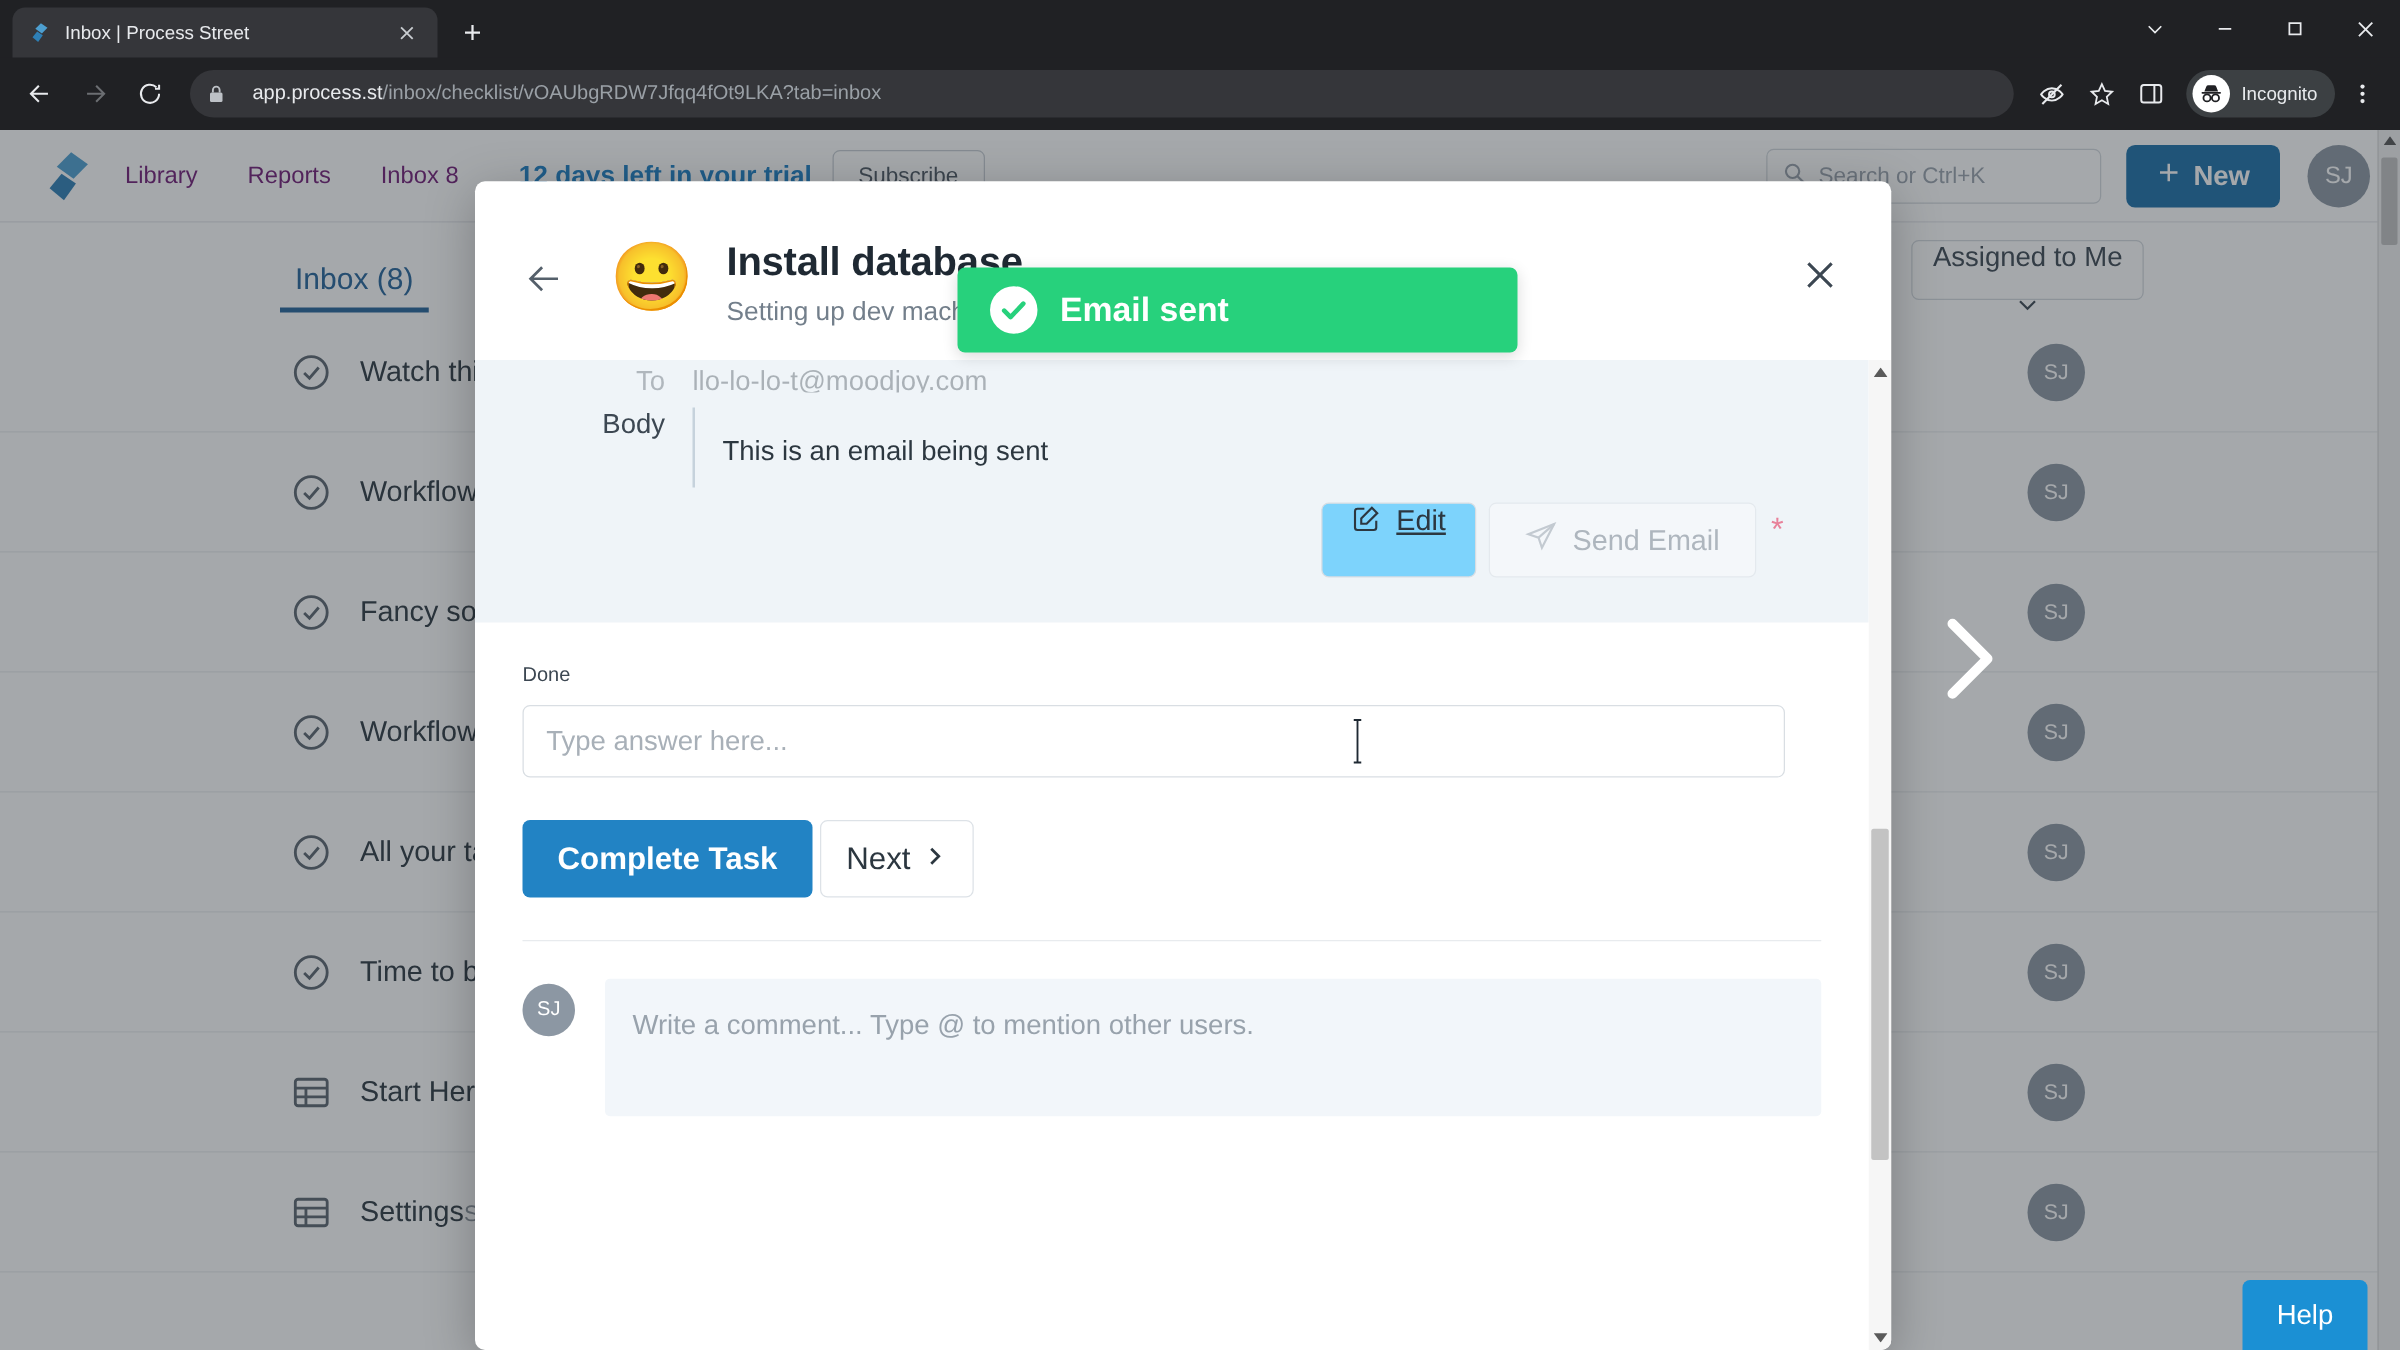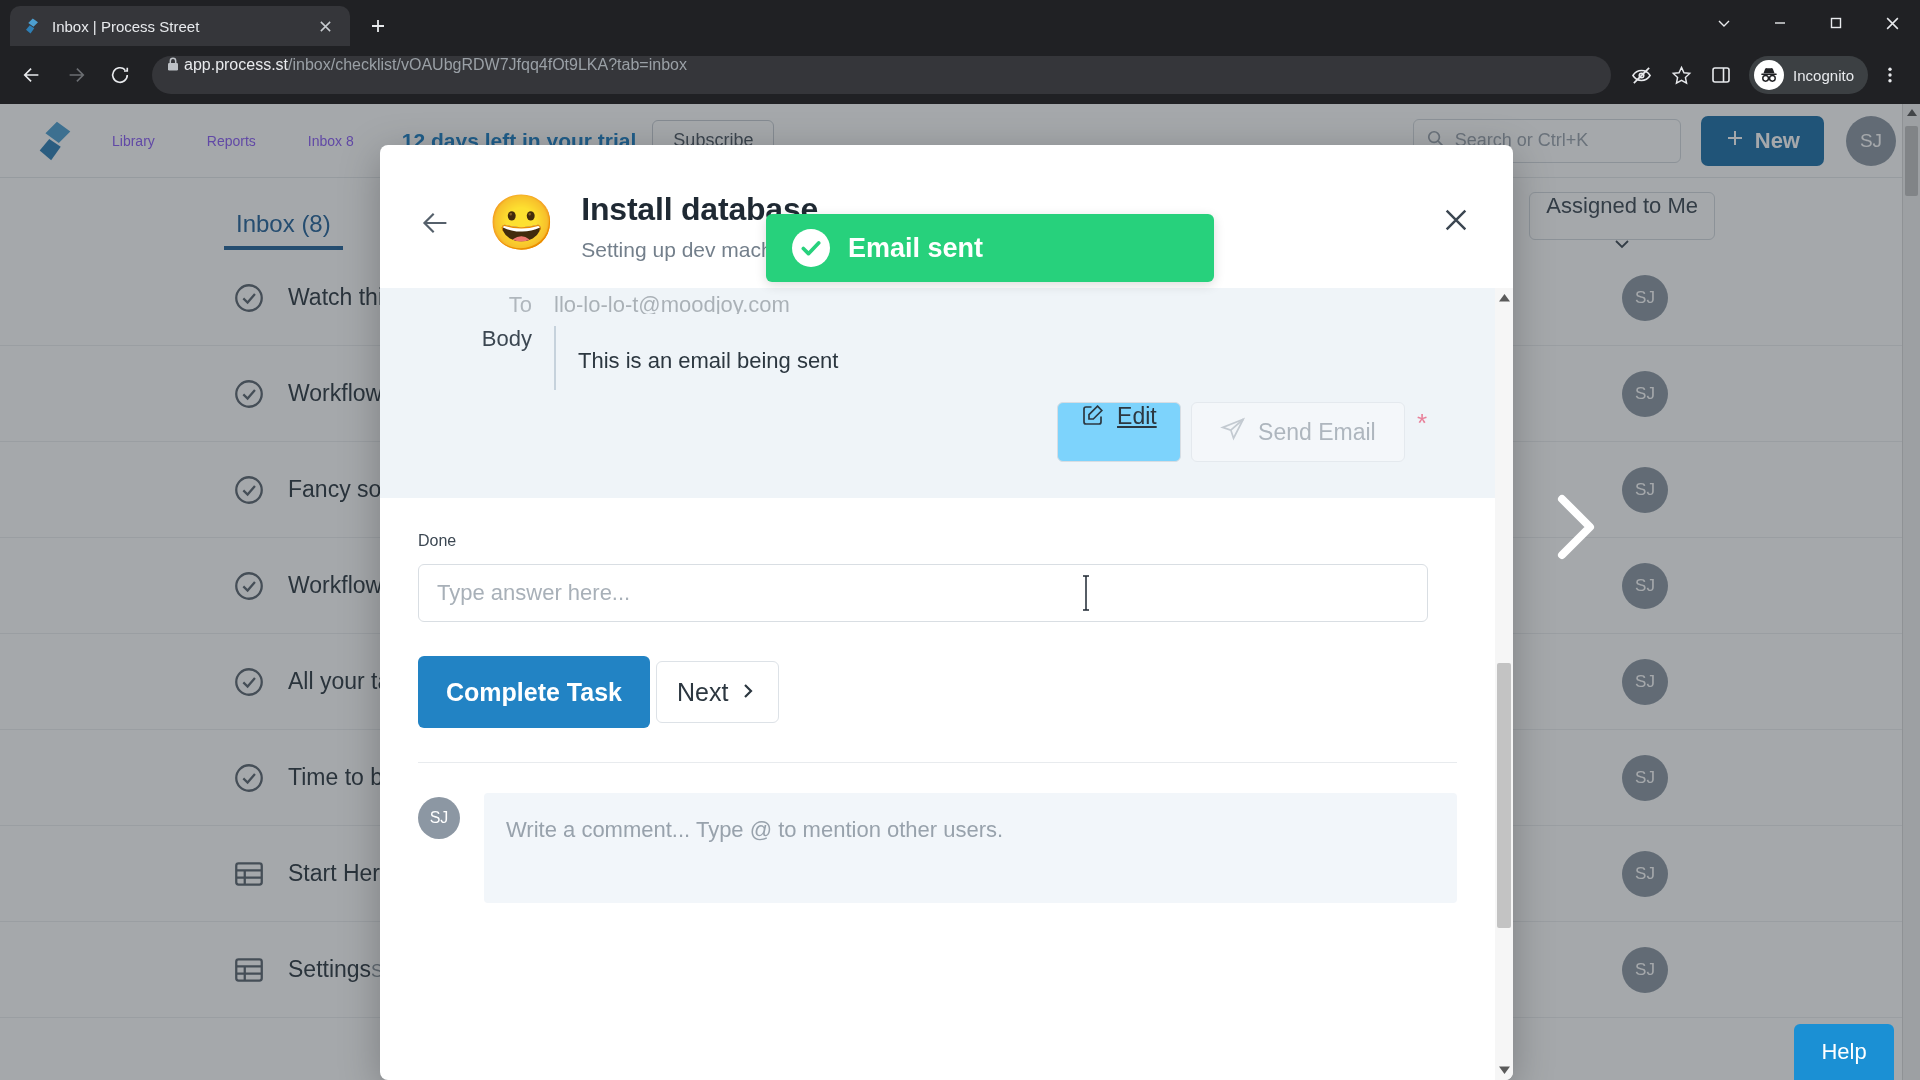--- a/index.html
+++ b/index.html
@@ -29,21 +29,21 @@
   .win-controls { position: absolute; right: 0; top: 0; height: 46px; display: flex; align-items: center; }
   .win-btn { width: 56px; height: 46px; display: flex; align-items: center; justify-content: center; }
   .win-btn svg { stroke: #e8eaed; }
 
   .toolbar { height: 58px; display: flex; align-items: center; padding: 0 12px; gap: 4px; background: #202124; }
   .nav-btn { width: 40px; height: 40px; border-radius: 50%; display: flex; align-items: center; justify-content: center; flex: none; }
   .nav-btn svg { stroke: #e8eaed; }
   .nav-btn.disabled svg { stroke: #6b6e72; }
   .omnibox {
     flex: 1; height: 38px; background: #35363a; border-radius: 19px;
-    display: flex; align-items: flex-start; padding: 0 14px; gap: 4px; margin: 0 8px; min-width: 0;
+    display: flex; align-items: center; padding: 0 14px; gap: 22px; margin: 0 8px; min-width: 0;
   }
   .omnibox .lock { flex: none; display: flex; }
   .url { font-size: 16px; white-space: nowrap; overflow: hidden; color: #9aa0a6; }
   .url b { color: #e8eaed; font-weight: 400; }
   .tb-icon { width: 36px; height: 36px; border-radius: 50%; display: flex; align-items: center; justify-content: center; flex: none; }
   .incognito-pill {
     height: 38px; border-radius: 19px; background: #3c4043; display: flex; align-items: center;
     gap: 9px; padding: 0 14px 0 5px; margin-left: 6px; flex: none;
   }
   .incognito-pill .badge { width: 30px; height: 30px; border-radius: 50%; background: #fff; display: flex; align-items: center; justify-content: center; }
@@ -54,21 +54,21 @@
 
   
   #page-underlay { position: absolute; inset: 0; background: #fff; }
 
   .app-header {
     height: 74px; background: #fff; display: flex; align-items: center; padding: 0 24px; gap: 0;
     border-bottom: 1px solid #e6e8eb;
   }
   .brand { width: 62px; display: flex; align-items: center; justify-content: center; flex: none; }
   .topnav { display: flex; align-items: center; gap: 40px; margin-left: 14px; }
-  .topnav a { color: #8b5cf6; font-size: 14px; text-decoration: none; white-space: nowrap; margin-left: 12px; }
+  .topnav a { color: #701a75; font-size: 19px; text-decoration: none; white-space: nowrap; }
   .trial-note { color: #1b7fc4; font-size: 21px; font-weight: 700; margin-left: 48px; white-space: nowrap; }
   .subscribe-btn {
     margin-left: 16px; height: 42px; padding: 0 20px; border: 1px solid #c8ced4; border-radius: 6px;
     background: #fff; color: #4a5560; font-size: 18px; display: flex; align-items: center;
   }
   .header-spacer { flex: 1; }
   .searchbox {
     width: 268px; height: 44px; border: 1px solid #d4d9de; border-radius: 6px; background: #fff;
     display: flex; align-items: center; gap: 10px; padding: 0 12px; flex: none;
   }
@@ -163,21 +163,21 @@
   .field-label { font-size: 16px; color: #3c4752; }
   .answer-input {
     margin-top: 14px; width: 1010px; height: 58px; border: 1px solid #d9dee3; border-radius: 6px;
     display: flex; align-items: center; padding: 0 18px; position: relative; background: #fff;
   }
   .answer-input .ph { color: #a8b0b8; font-size: 22px; }
   .text-caret { position: absolute; left: 660px; top: 8px; }
 
   .btn-row { display: flex; align-items: center; gap: 6px; margin-top: 34px; }
   .btn-complete {
-    height: 72px; padding: 0 28px; background: #2283c4; color: #fff; border-radius: 6px;
+    height: 62px; padding: 0 28px; background: #2283c4; color: #fff; border-radius: 6px;
     font-size: 25px; font-weight: 700; display: flex; align-items: center;
   }
   .btn-next {
     height: 62px; padding: 0 20px; background: #fff; border: 1px solid #dde2e7; border-radius: 6px;
     color: #2c3740; font-size: 25px; display: flex; align-items: center; gap: 10px;
   }
 
   .divider { height: 1px; background: #e8ebee; margin: 34px 38px 0 38px; }
 
   .comment-area { display: flex; gap: 24px; padding: 30px 38px 0 38px; }

